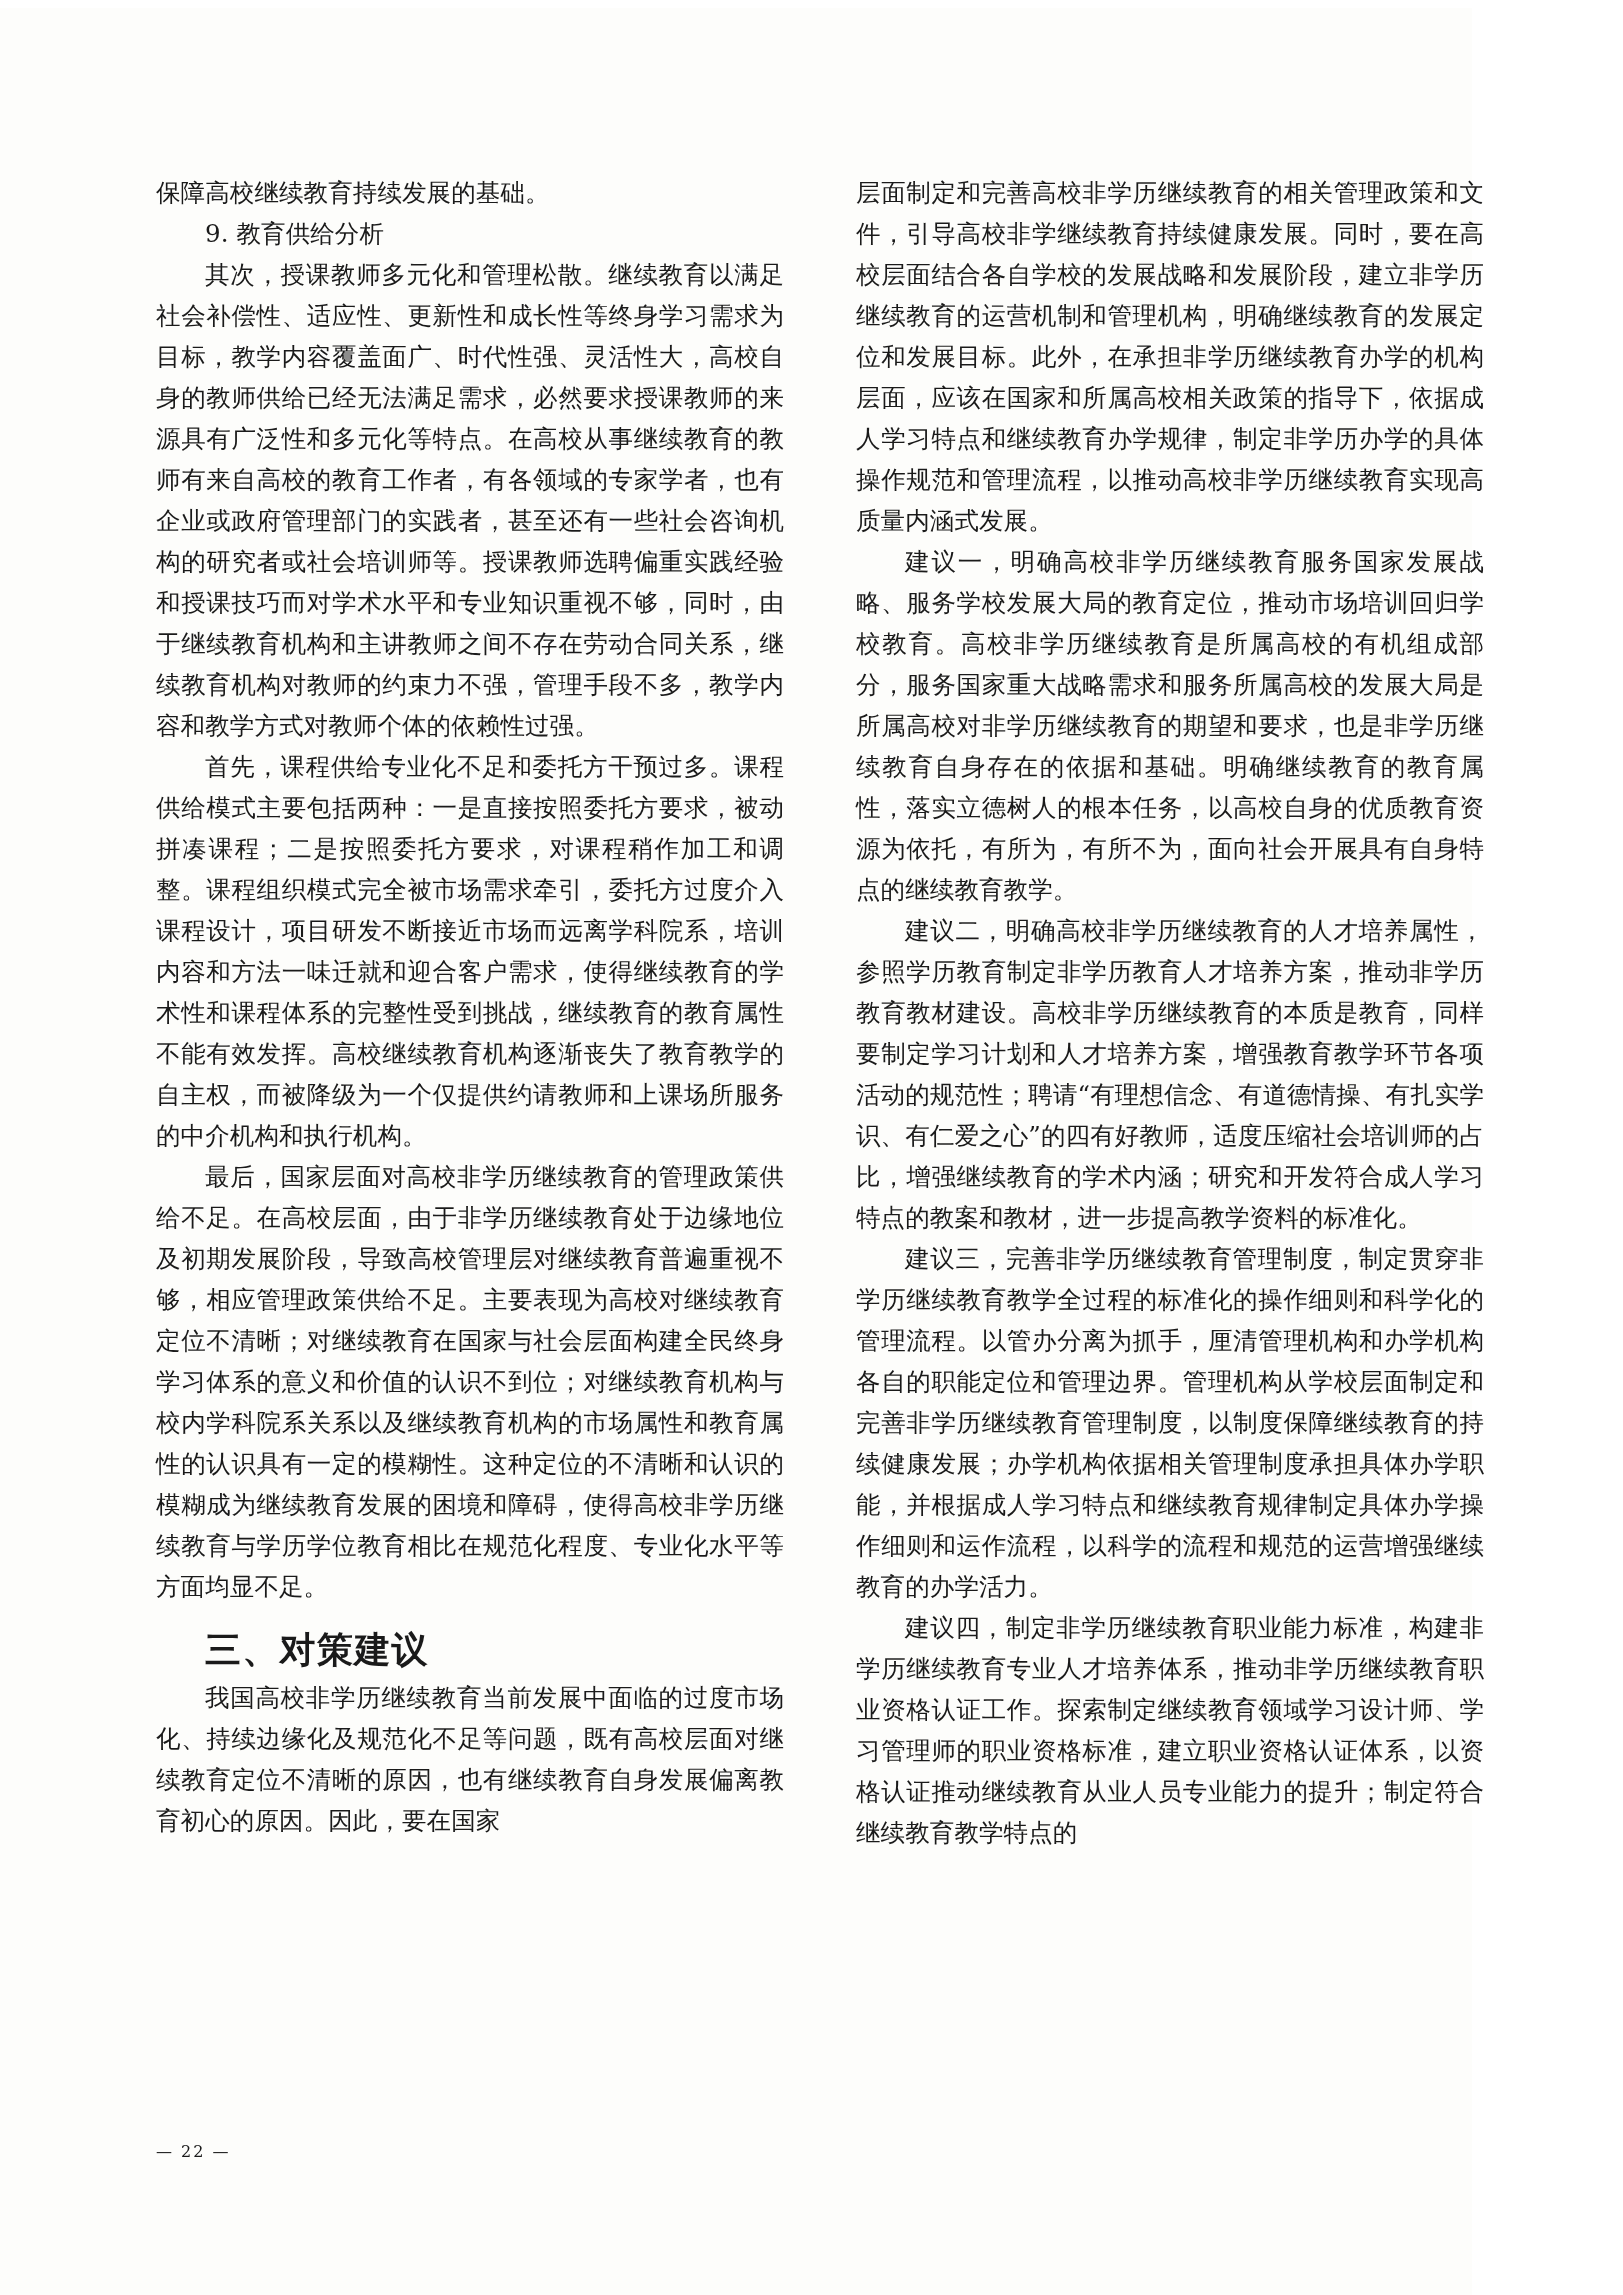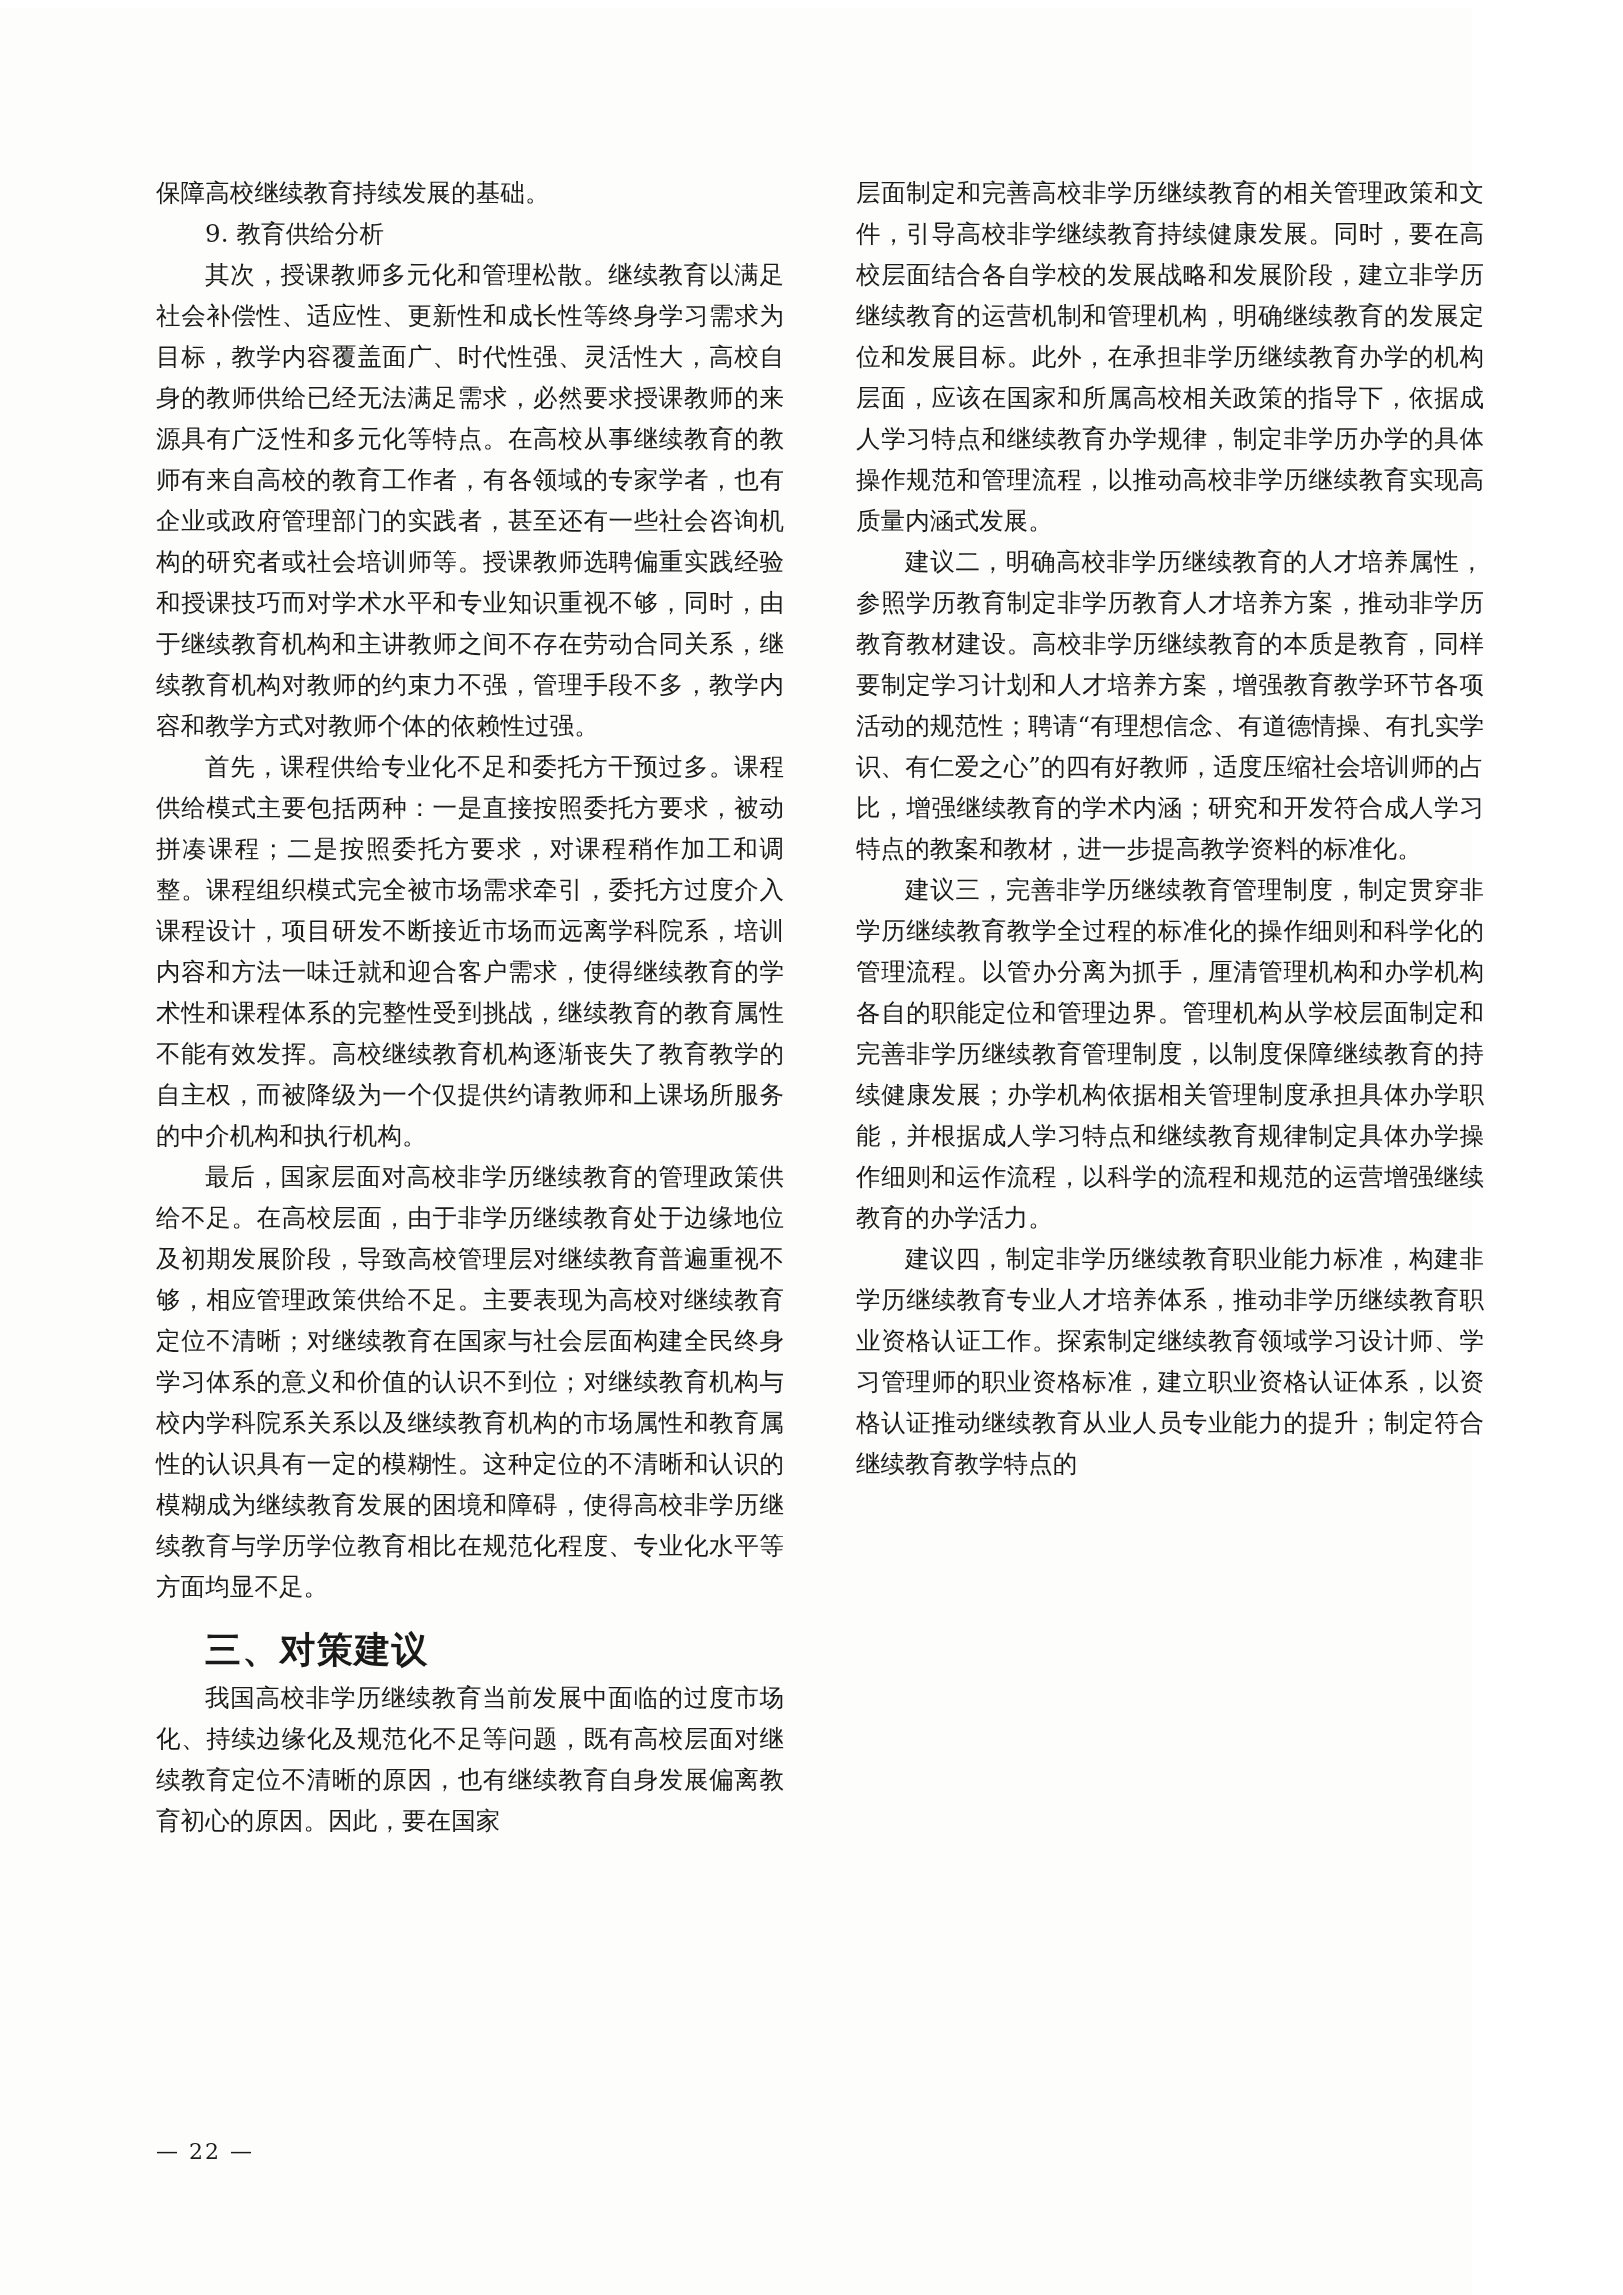--- a/index.html
+++ b/index.html
@@ -57,21 +57,21 @@
     font-weight: bold;
     text-indent: 49px;
     letter-spacing: 1.3px;
     font-family: "DejaVu Sans", "Liberation Sans", sans-serif;
   }
   .pagenum {
     position: absolute;
     left: 156px;
     top: 2131px;
     width: 262px;
-    font-size: 22px;
+    font-size: 16px;
     line-height: 26px;
     letter-spacing: 2px;
     color: #1a1a1a;
     font-family: "DejaVu Serif", "Liberation Serif", serif;
   }
 </style>
 </head>
 <body>
 
 <div class="page">
@@ -83,20 +83,21 @@
         <p class="indent">9. 教育供给分析</p>
         <p class="indent">其次，授课教师多元化和管理松散。继续教育以满足社会补偿性、适应性、更新性和成长性等终身学习需求为目标，教学内容覆盖面广、时代性强、灵活性大，高校自身的教师供给已经无法满足需求，必然要求授课教师的来源具有广泛性和多元化等特点。在高校从事继续教育的教师有来自高校的教育工作者，有各领域的专家学者，也有企业或政府管理部门的实践者，甚至还有一些社会咨询机构的研究者或社会培训师等。授课教师选聘偏重实践经验和授课技巧而对学术水平和专业知识重视不够，同时，由于继续教育机构和主讲教师之间不存在劳动合同关系，继续教育机构对教师的约束力不强，管理手段不多，教学内容和教学方式对教师个体的依赖性过强。</p>
         <p class="indent">首先，课程供给专业化不足和委托方干预过多。课程供给模式主要包括两种：一是直接按照委托方要求，被动拼凑课程；二是按照委托方要求，对课程稍作加工和调整。课程组织模式完全被市场需求牵引，委托方过度介入课程设计，项目研发不断接近市场而远离学科院系，培训内容和方法一味迁就和迎合客户需求，使得继续教育的学术性和课程体系的完整性受到挑战，继续教育的教育属性不能有效发挥。高校继续教育机构逐渐丧失了教育教学的自主权，而被降级为一个仅提供约请教师和上课场所服务的中介机构和执行机构。</p>
         <p class="indent">最后，国家层面对高校非学历继续教育的管理政策供给不足。在高校层面，由于非学历继续教育处于边缘地位及初期发展阶段，导致高校管理层对继续教育普遍重视不够，相应管理政策供给不足。主要表现为高校对继续教育定位不清晰；对继续教育在国家与社会层面构建全民终身学习体系的意义和价值的认识不到位；对继续教育机构与校内学科院系关系以及继续教育机构的市场属性和教育属性的认识具有一定的模糊性。这种定位的不清晰和认识的模糊成为继续教育发展的困境和障碍，使得高校非学历继续教育与学历学位教育相比在规范化程度、专业化水平等方面均显不足。</p>
         <h2 class="section">三、对策建议</h2>
         <p class="indent">我国高校非学历继续教育当前发展中面临的过度市场化、持续边缘化及规范化不足等问题，既有高校层面对继续教育定位不清晰的原因，也有继续教育自身发展偏离教育初心的原因。因此，要在国家</p>
       </div>
 
       <div class="col">
         <p>层面制定和完善高校非学历继续教育的相关管理政策和文件，引导高校非学继续教育持续健康发展。同时，要在高校层面结合各自学校的发展战略和发展阶段，建立非学历继续教育的运营机制和管理机构，明确继续教育的发展定位和发展目标。此外，在承担非学历继续教育办学的机构层面，应该在国家和所属高校相关政策的指导下，依据成人学习特点和继续教育办学规律，制定非学历办学的具体操作规范和管理流程，以推动高校非学历继续教育实现高质量内涵式发展。</p>
+        <p class="indent">建议一，明确高校非学历继续教育服务国家发展战略、服务学校发展大局的教育定位，推动市场培训回归学校教育。高校非学历继续教育是所属高校的有机组成部分，服务国家重大战略需求和服务所属高校的发展大局是所属高校对非学历继续教育的期望和要求，也是非学历继续教育自身存在的依据和基础。明确继续教育的教育属性，落实立德树人的根本任务，以高校自身的优质教育资源为依托，有所为，有所不为，面向社会开展具有自身特点的继续教育教学。</p>
         <p class="indent">建议二，明确高校非学历继续教育的人才培养属性，参照学历教育制定非学历教育人才培养方案，推动非学历教育教材建设。高校非学历继续教育的本质是教育，同样要制定学习计划和人才培养方案，增强教育教学环节各项活动的规范性；聘请“有理想信念、有道德情操、有扎实学识、有仁爱之心”的四有好教师，适度压缩社会培训师的占比，增强继续教育的学术内涵；研究和开发符合成人学习特点的教案和教材，进一步提高教学资料的标准化。</p>
         <p class="indent">建议三，完善非学历继续教育管理制度，制定贯穿非学历继续教育教学全过程的标准化的操作细则和科学化的管理流程。以管办分离为抓手，厘清管理机构和办学机构各自的职能定位和管理边界。管理机构从学校层面制定和完善非学历继续教育管理制度，以制度保障继续教育的持续健康发展；办学机构依据相关管理制度承担具体办学职能，并根据成人学习特点和继续教育规律制定具体办学操作细则和运作流程，以科学的流程和规范的运营增强继续教育的办学活力。</p>
         <p class="indent">建议四，制定非学历继续教育职业能力标准，构建非学历继续教育专业人才培养体系，推动非学历继续教育职业资格认证工作。探索制定继续教育领域学习设计师、学习管理师的职业资格标准，建立职业资格认证体系，以资格认证推动继续教育从业人员专业能力的提升；制定符合继续教育教学特点的</p>
       </div>
 
     </div>
   </div>
 
   <div class="pagenum">— 22 —</div>
 </div>

